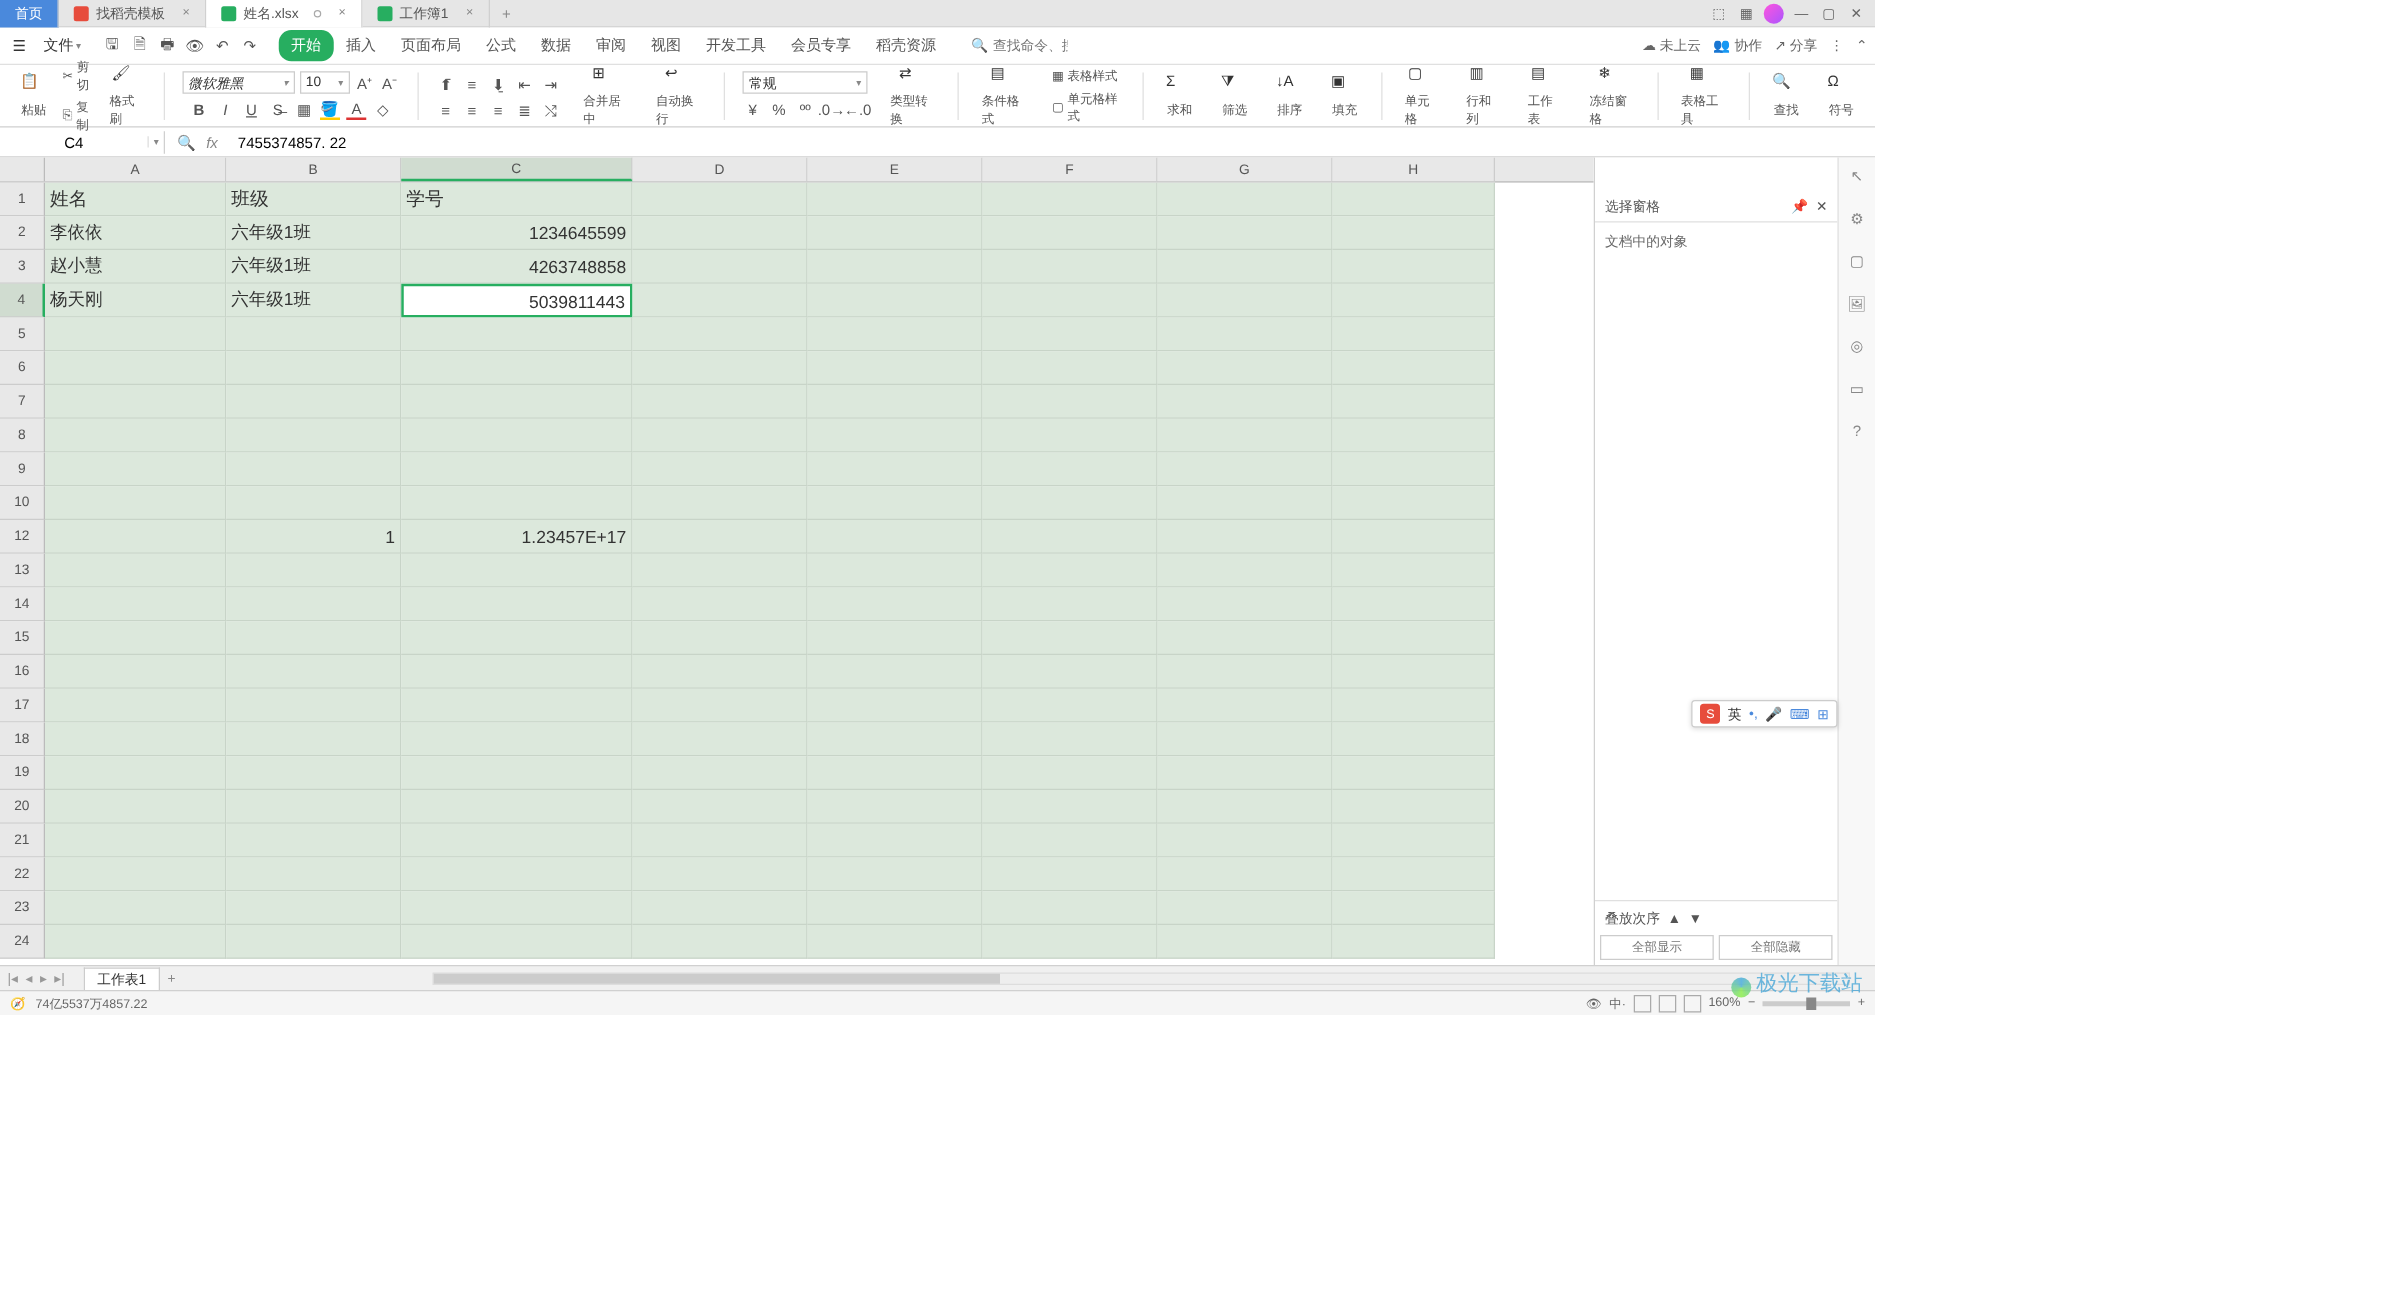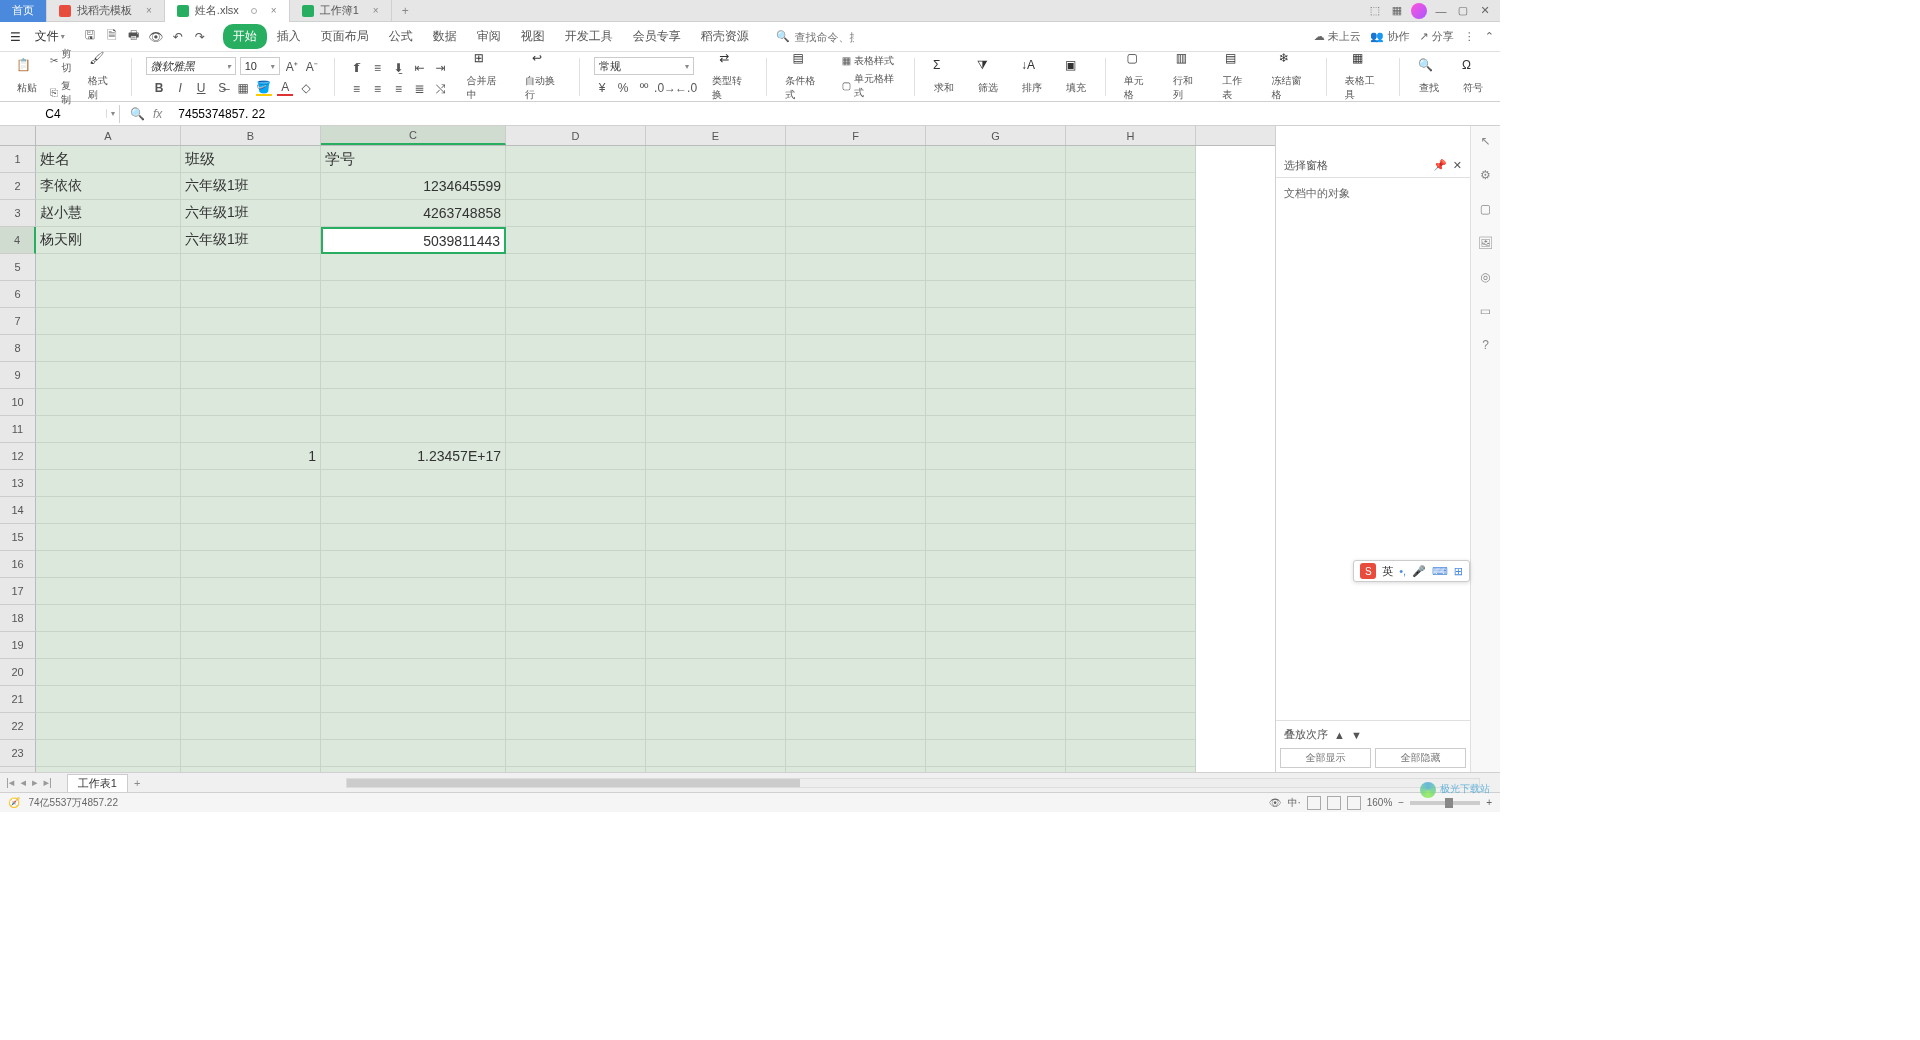--- a/index.html
+++ b/index.html
@@ -49,21 +49,21 @@
   .font-size-select { border: 1px solid #ccc; font-size: 11px; padding: 1px 4px; width: 40px; height: 18px; display: flex; align-items: center; justify-content: space-between; }
   .fmt-row { display: flex; align-items: center; gap: 5px; margin-top: 3px; }
   .fmt-btn { width: 16px; height: 16px; display: flex; align-items: center; justify-content: center; cursor: pointer; color: #555; font-size: 12px; }
   .fmt-btn.bold { font-weight: bold; }
   .fmt-btn.italic { font-style: italic; }
   .fmt-btn.underline { text-decoration: underline; }
   .num-select { border: 1px solid #ccc; font-size: 11px; padding: 1px 4px; width: 100px; height: 18px; display: flex; align-items: center; justify-content: space-between; }
   
   
   .formula-row { height: 24px; display: flex; align-items: center; border-bottom: 1px solid #d0d0d0; }
-  .name-box { width: 120px; border-right: 1px solid #d0d0d0; display: flex; align-items: center; }
+  .name-box { width: 132px; border-right: 1px solid #d0d0d0; display: flex; align-items: center; }
   .name-box input { border: none; outline: none; text-align: center; width: 100%; font-size: 12px; padding: 2px; }
   .name-box .dd { padding: 0 4px; color: #888; border-left: 1px solid #ddd; }
   .fx-icons { display: flex; align-items: center; gap: 8px; padding: 0 10px; color: #888; }
   .formula-input { flex: 1; border: none; outline: none; font-size: 12px; padding: 2px 6px; }
   
   
   .main { display: flex; height: calc(100% - 22px - 30px - 50px - 24px - 20px - 20px); }
   
   
   .sheet { flex: 1; overflow: hidden; position: relative; display: flex; flex-direction: column; }
@@ -109,21 +109,21 @@
   .view-btn { width: 14px; height: 14px; border: 1px solid #aaa; cursor: pointer; }
   .zoom-track { width: 70px; height: 4px; background: #ccc; position: relative; }
   .zoom-thumb { position: absolute; left: 50%; top: -3px; width: 8px; height: 10px; background: #888; }
   
   
   .ime-bar { position: absolute; right: 30px; top: 560px; background: #fff; border: 1px solid #ccc; border-radius: 3px; box-shadow: 0 1px 4px rgba(0,0,0,.15); display: flex; align-items: center; gap: 6px; padding: 2px 6px; font-size: 11px; }
   .ime-ico { width: 16px; height: 16px; background: #e74c3c; border-radius: 3px; color: #fff; display: flex; align-items: center; justify-content: center; font-size: 10px; }
   .ime-item { color: #4a89dc; cursor: pointer; }
   
   
-  .watermark { position: absolute; right: 10px; bottom: 14px; font-size: 10px; color: #4aa8d8; opacity: .8; display:flex; align-items:flex-start; gap:4px;}
+  .watermark { position: absolute; right: 10px; bottom: 14px; font-size: 17px; color: #4aa8d8; opacity: .8; display:flex; align-items:flex-end; gap:4px;}
   .watermark .logo { width:16px; height:16px; border-radius:50%; background: conic-gradient(#4ad,#8e4,#4ad);}
   
   .caret { font-size: 8px; color: #888; }
 </style>
 </head>
 <body>
 
 <div class="title-bar">
   <div class="tab home">
       <span>首页</span>
@@ -470,31 +470,20 @@
           <div class="cell" style="width: 145px;"></div>
           <div class="cell" style="width: 140px;"></div>
           <div class="cell" style="width: 185px;"></div>
           <div class="cell" style="width: 140px;"></div>
           <div class="cell" style="width: 140px;"></div>
           <div class="cell" style="width: 140px;"></div>
           <div class="cell" style="width: 140px;"></div>
           <div class="cell" style="width: 130px;"></div>
         </div>
         <div class="row">
-          <div class="row-h">11</div>
-          <div class="cell" style="width: 145px;"></div>
-          <div class="cell" style="width: 140px;"></div>
-          <div class="cell" style="width: 185px;"></div>
-          <div class="cell" style="width: 140px;"></div>
-          <div class="cell" style="width: 140px;"></div>
-          <div class="cell" style="width: 140px;"></div>
-          <div class="cell" style="width: 140px;"></div>
-          <div class="cell" style="width: 130px;"></div>
-        </div>
-        <div class="row">
           <div class="row-h">12</div>
           <div class="cell" style="width: 145px;"></div>
           <div class="cell num" style="width: 140px;">1</div>
           <div class="cell num" style="width: 185px;">1.23457E+17</div>
           <div class="cell" style="width: 140px;"></div>
           <div class="cell" style="width: 140px;"></div>
           <div class="cell" style="width: 140px;"></div>
           <div class="cell" style="width: 140px;"></div>
           <div class="cell" style="width: 130px;"></div>
         </div>

